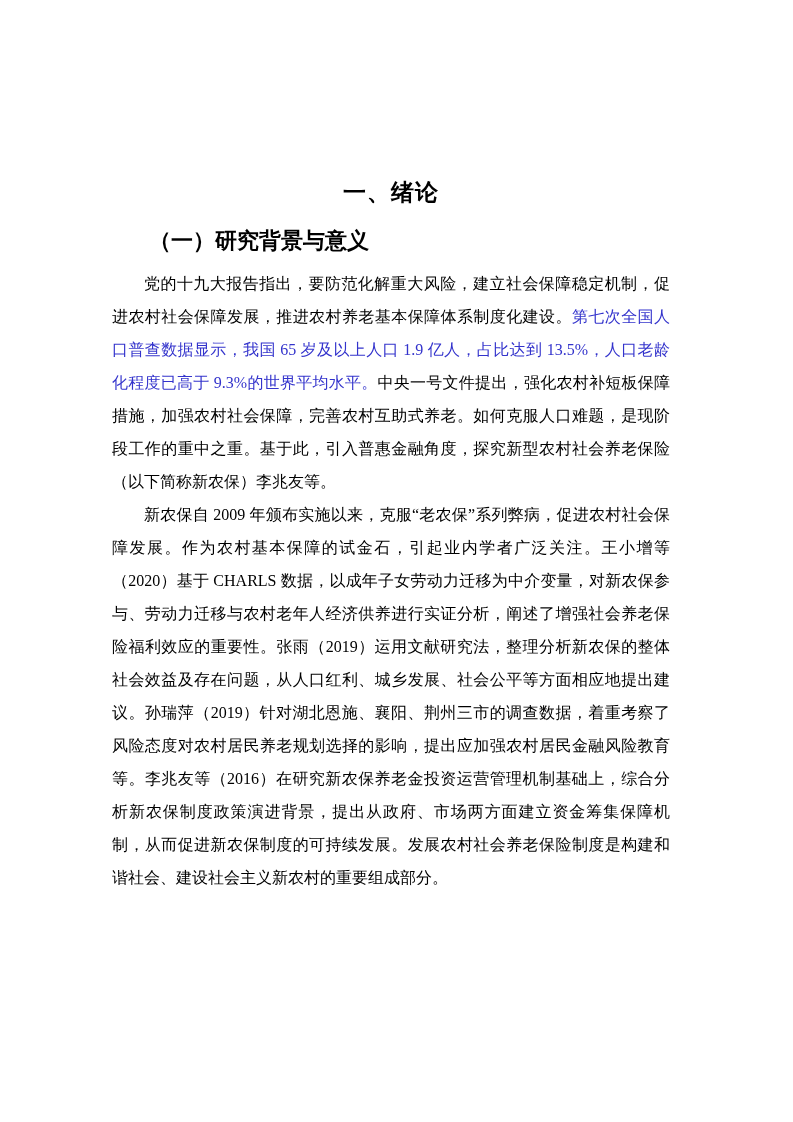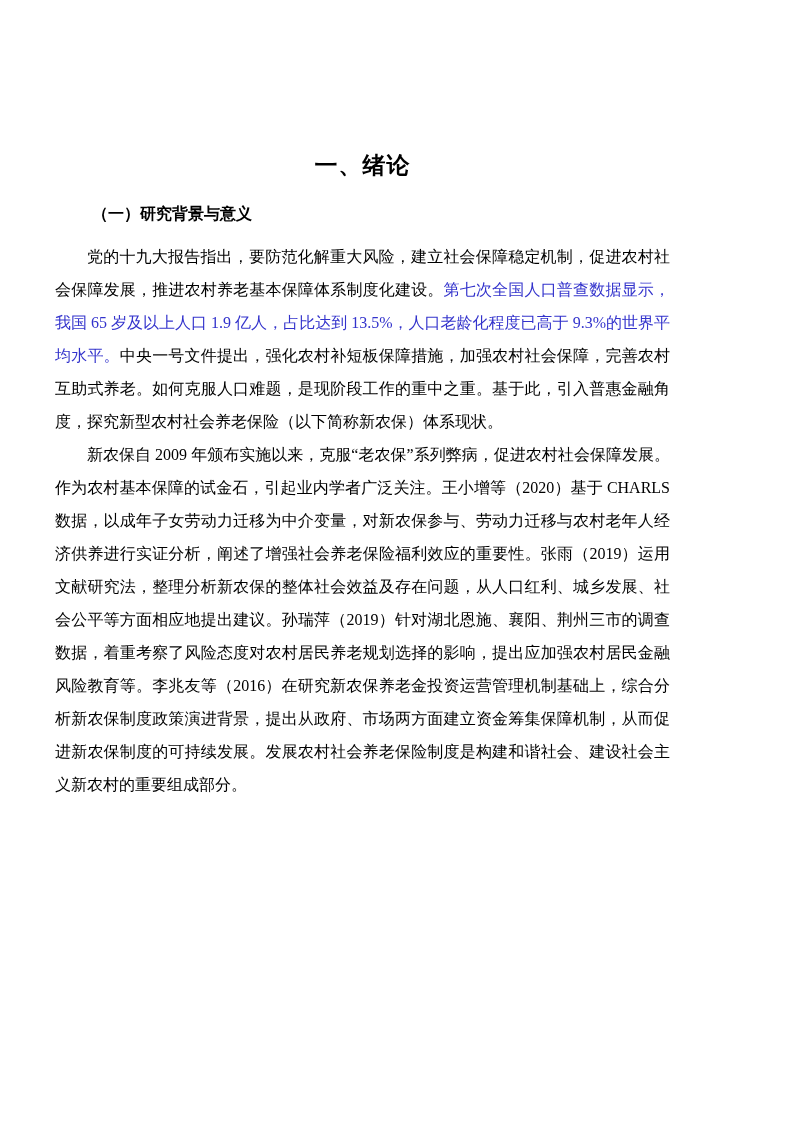--- a/index.html
+++ b/index.html
@@ -13,37 +13,38 @@
     width: 793px;
     height: 1122px;
     margin: 0 auto;
     background: #ffffff;
     overflow: hidden;
     font-family: "Liberation Serif", "DejaVu Serif", serif;
     color: #000000;
   }
 
   .content {
-    padding: 150px 123px 0 55px;
+    padding: 150px 123px 0 112px;
+    margin-top: 27px;
   }
 
   .doc-title {
     text-align: center;
     font-family: "Liberation Sans", "DejaVu Sans", sans-serif;
     font-weight: bold;
     font-size: 23px;
     line-height: 30px;
     letter-spacing: 1px;
     color: #000000;
   }
 
   .section-heading {
     font-family: "Liberation Sans", "DejaVu Sans", sans-serif;
     font-weight: bold;
-    font-size: 16px;
+    font-size: 22px;
     line-height: 26px;
     margin-top: 21px;
     margin-left: 37px;
     color: #000000;
   }
 
   .body-para {
     font-size: 16px;
     line-height: 33px;
     text-align: justify;
@@ -62,19 +63,19 @@
 </head>
 <body>
 
 <div class="page">
   <div class="content">
 
     <h1 class="doc-title">一、绪论</h1>
 
     <h2 class="section-heading">（一）研究背景与意义</h2>
 
-    <p class="body-para first"><span>党的十九大报告指出，要防范化解重大风险，建立社会保障稳定机制，促进农村社会保障发展，推进农村养老基本保障体系制度化建设。</span><span class="highlight">第七次全国人口普查数据显示，我国 65 岁及以上人口 1.9 亿人，占比达到 13.5%，人口老龄化程度已高于 9.3%的世界平均水平。</span><span>中央一号文件提出，强化农村补短板保障措施，加强农村社会保障，完善农村互助式养老。如何克服人口难题，是现阶段工作的重中之重。基于此，引入普惠金融角度，探究新型农村社会养老保险（以下简称新农保）体系现状。</span></p>
+    <p class="body-para first"><span>党的十九大报告指出，要防范化解重大风险，建立社会保障稳定机制，促进农村社会保障发展，推进农村养老基本保障体系制度化建设。</span><span class="highlight">第七次全国人口普查数据显示，我国 65 岁及以上人口 1.9 亿人，占比达到 13.5%，人口老龄化程度已高于 9.3%的世界平均水平。</span><span>中央一号文件提出，强化农村补短板保障措施，加强农村社会保障，完善农村互助式养老。如何克服人口难题，是现阶段工作的重中之重。基于此，引入普惠金融角度，探究新型农村社会养老保险（以下简称新农保）李兆友等。</span></p>
 
     <p class="body-para">新农保自 2009 年颁布实施以来，克服“老农保”系列弊病，促进农村社会保障发展。作为农村基本保障的试金石，引起业内学者广泛关注。王小增等（2020）基于 CHARLS 数据，以成年子女劳动力迁移为中介变量，对新农保参与、劳动力迁移与农村老年人经济供养进行实证分析，阐述了增强社会养老保险福利效应的重要性。张雨（2019）运用文献研究法，整理分析新农保的整体社会效益及存在问题，从人口红利、城乡发展、社会公平等方面相应地提出建议。孙瑞萍（2019）针对湖北恩施、襄阳、荆州三市的调查数据，着重考察了风险态度对农村居民养老规划选择的影响，提出应加强农村居民金融风险教育等。李兆友等（2016）在研究新农保养老金投资运营管理机制基础上，综合分析新农保制度政策演进背景，提出从政府、市场两方面建立资金筹集保障机制，从而促进新农保制度的可持续发展。发展农村社会养老保险制度是构建和谐社会、建设社会主义新农村的重要组成部分。</p>
 
 
   </div>
 </div>
 
 </body></html>

